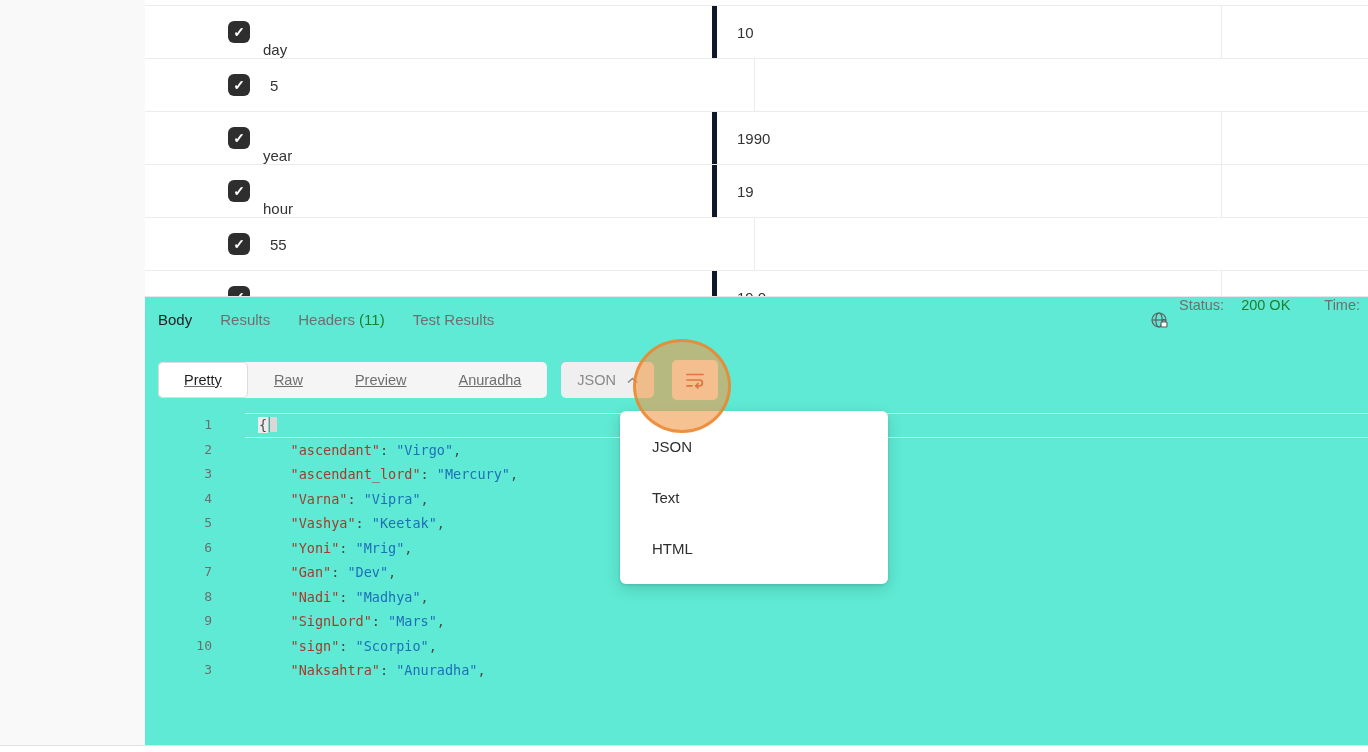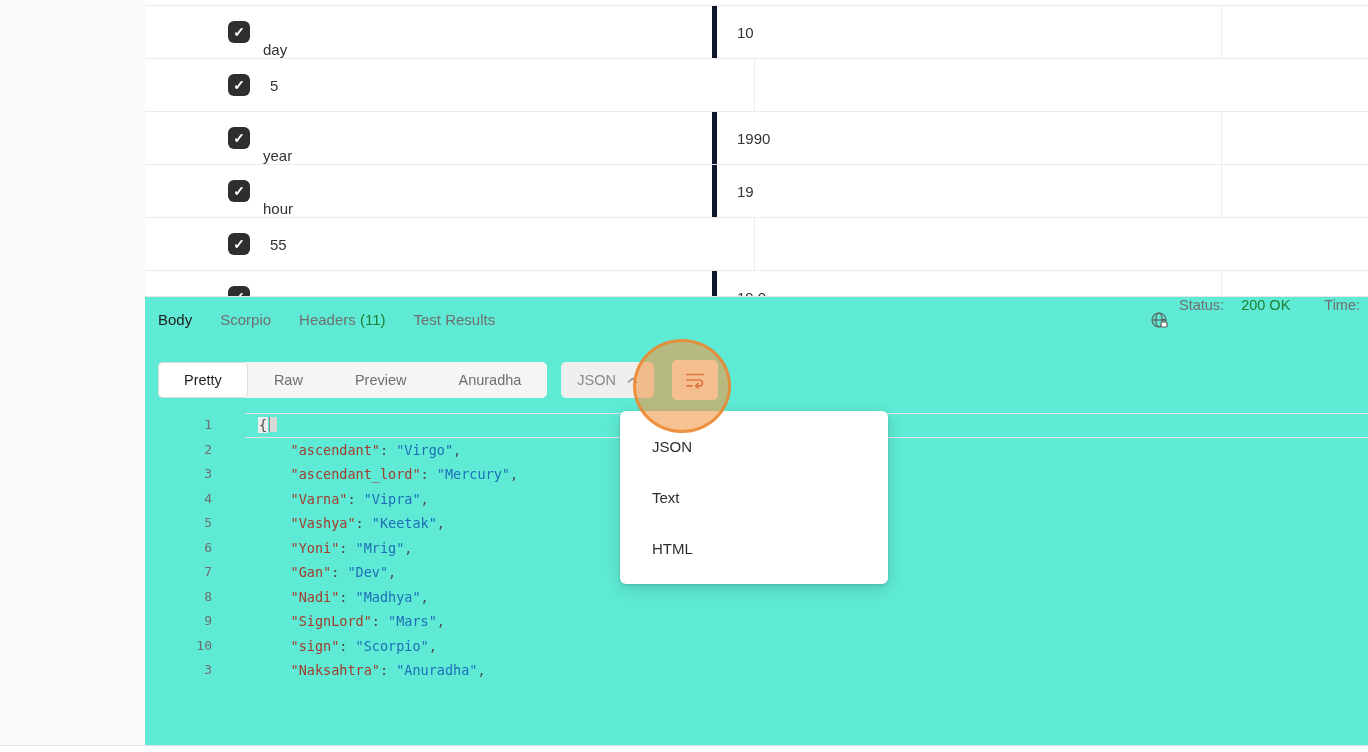--- a/index.html
+++ b/index.html
@@ -24,21 +24,21 @@
   .res-tab{cursor:pointer;white-space:nowrap;}
   .res-tab.active{color:#1f1f1f;}
   .tab-count{color:#1e7f34;}
   .res-meta{position:absolute;left:1005px;top:0;height:45px;display:flex;white-space:nowrap;font-size:14.5px;color:#6f6f6f;}
   .status-value{color:#1e7f34;margin-left:17px;}
   .time-label{margin-left:34px;}
   .meta-icon{margin-right:11px;display:flex;align-items:center;}
 
   
   .toolbar{display:flex;align-items:center;margin:18px 0 0 13px;height:40px;}
-  .seg{display:flex;background:#f5f5f5;border-radius:5px;font-size:14.5px;color:#6f6f6f;}
+  .seg{display:flex;background:#f5f5f5;border-radius:5px;font-size:14.5px;color:#6f6f6f;text-decoration:underline;}
   .seg-item{padding:10px 26px;border-radius:5px;cursor:pointer;box-sizing:border-box;}
   .seg-item.active{background:#fff;border:1px solid #dcdcdc;color:#1f1f1f;padding:9px 25px;}
   .format-btn{margin-left:14px;background:#efefef;border-radius:5px;color:#8a8a8a;padding:10px 16px;
               display:flex;gap:11px;align-items:center;font-size:14.5px;cursor:pointer;}
   .wrap-btn{margin-left:18px;width:46px;height:40px;background:#f7f6f5;border-radius:5px;display:flex;align-items:center;justify-content:center;cursor:pointer;}
 
   
   .editor{position:relative;margin-top:13px;font-family:"DejaVu Sans Mono",monospace;font-size:13.5px;line-height:24.5px;color:#3c3c3c;}
   .line{display:flex;position:relative;}
   .ln{flex:0 0 67px;text-align:right;color:#6e6e6e;font-size:13px;}
@@ -138,21 +138,21 @@
           <div class="cell-rest"></div>
         </div>
       </div>
   </div>
 
   <div class="panel">
 
     <div class="res-tabs">
 
       <span class="res-tab active"><span>Body</span></span>
-        <span class="res-tab"><span>Scorpio</span></span>
+        <span class="res-tab"><span>Results</span></span>
         <span class="res-tab"><span>Headers</span> <span class="tab-count">(11)</span></span>
         <span class="res-tab"><span>Test Results</span></span>
         <div class="res-meta">
         <span class="meta-icon">
           <svg width="18" height="18" viewBox="0 0 18 18" fill="none" stroke="#5f5f5f" stroke-width="1.2">
             <circle cx="9" cy="9" r="7"></circle>
             <ellipse cx="9" cy="9" rx="3.2" ry="7"></ellipse>
             <path d="M2.3 9h13.4"></path>
             <rect x="11" y="11" width="6" height="5" rx="1" fill="#ffffff" stroke="#5f5f5f"></rect>
             <path d="M12.5 11v-1.2a1.5 1.5 0 0 1 3 0V11"></path>

